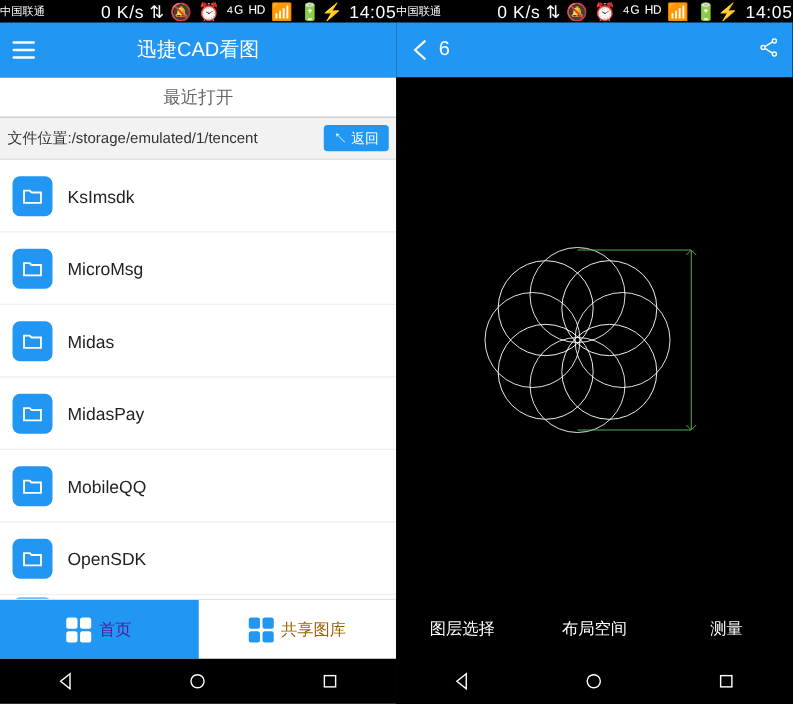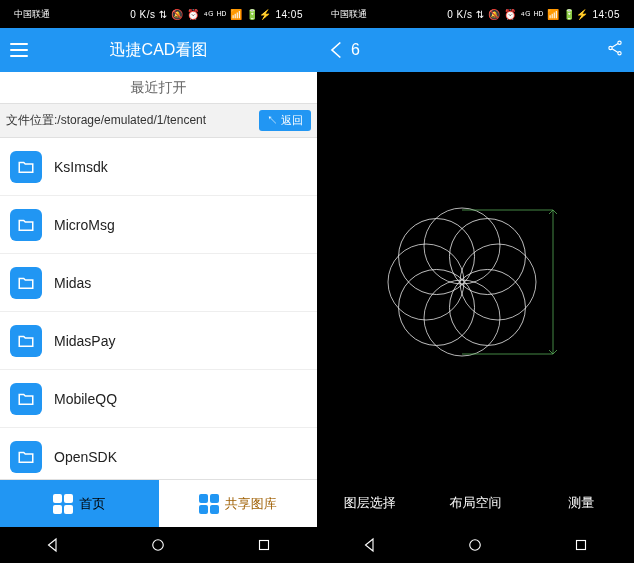--- a/index.html
+++ b/index.html
@@ -1,40 +1,40 @@
 <!DOCTYPE html>
 <html><head>
 <meta charset="utf-8">
 <style>
 * { margin: 0; padding: 0; box-sizing: border-box; font-family: -apple-system, "Helvetica Neue", Arial, sans-serif; }
 body { width: 634px; height: 563px; display: flex; overflow: hidden; background: #000; }
 .screen { width: 317px; height: 563px; display: flex; flex-direction: column; position: relative; }
-.status-bar { height: 28px; background: #000; color: #fff; font-size: 9px; display: flex; align-items: center; padding: 0 14px; }
+.status-bar { height: 18px; background: #000; color: #fff; font-size: 9px; display: flex; align-items: center; padding: 0 0; }
 .status-left { flex: 0 0 auto; }
 .status-right { flex: 1; text-align: right; white-space: nowrap; overflow: hidden; }
-.status-right .glyphs { font-size: 10px; letter-spacing: 0.5px; }
+.status-right .glyphs { font-size: 14px; letter-spacing: 0.5px; }
 .header { height: 44px; background: #2196F3; color: #fff; display: flex; align-items: center; padding: 0 10px; font-size: 16px; }
 .header .title { flex: 1; text-align: center; font-weight: 500; }
 .header .back-title { font-size: 16px; margin-left: 4px; }
 .tabs { height: 32px; background: #fff; display: flex; border-bottom: 1px solid #e0e0e0; }
 .tab { flex: 1; display: flex; align-items: center; justify-content: center; font-size: 14px; color: #666; position: relative; }
 .tab.active { color: #2196F3; }
 .tab.active::after { content: ""; position: absolute; bottom: 0; left: 10%; width: 80%; height: 3px; background: #2196F3; }
 .path-bar { height: 34px; background: #f2f2f2; display: flex; align-items: center; padding: 0 6px; font-size: 12px; color: #333; border-bottom: 1px solid #e0e0e0; }
 .path-bar .path { flex: 1; white-space: nowrap; overflow: hidden; }
 .return-btn { background: #2196F3; color: #fff; font-size: 11px; padding: 3px 8px; border-radius: 3px; white-space: nowrap; }
 .file-list { flex: 1; background: #fff; overflow: hidden; }
 .file-item { height: 58px; display: flex; align-items: center; padding: 0 10px; border-bottom: 1px solid #eee; }
 .folder-icon { width: 32px; height: 32px; background: #2196F3; border-radius: 6px; display: flex; align-items: center; justify-content: center; margin-right: 12px; flex-shrink: 0; }
 .file-item .name { font-size: 14px; color: #222; }
 .partial-item { height: 18px; display:flex; align-items:flex-end; padding:0 10px;}
 .partial-item .folder-icon{width:32px; height:16px; border-radius:6px 6px 0 0;}
 .bottom-nav { position: absolute; bottom: 36px; left: 0; right: 0; height: 48px; background: #fff; display: flex; border-top: 1px solid #e0e0e0; }
 .bottom-nav .item { flex: 1; display: flex; align-items: center; justify-content: center; font-size: 13px; color: #a16207; gap: 6px; }
-.bottom-nav .item.active { background: #2196F3; color: #000000; }
+.bottom-nav .item.active { background: #2196F3; color: #4c1d95; }
 .sys-nav { position: absolute; bottom: 0; left: 0; right: 0; height: 36px; background: #000; display: flex; align-items: center; justify-content: space-around; }
 .sys-nav svg { width: 18px; height: 18px; }
 
 
 .viewer { flex: 1; background: #000; position: relative; }
 .viewer svg { display: block; }
 .bottom-nav2 { position: absolute; bottom: 36px; left: 0; right: 0; height: 48px; background: #000; display: flex; justify-content: center; }
 .bottom-nav2 .item { flex: 1; display: flex; align-items: center; justify-content: center; font-size: 13px; color: #fff; }
 
 .hamburger { display:flex; flex-direction:column; gap:4px; }

